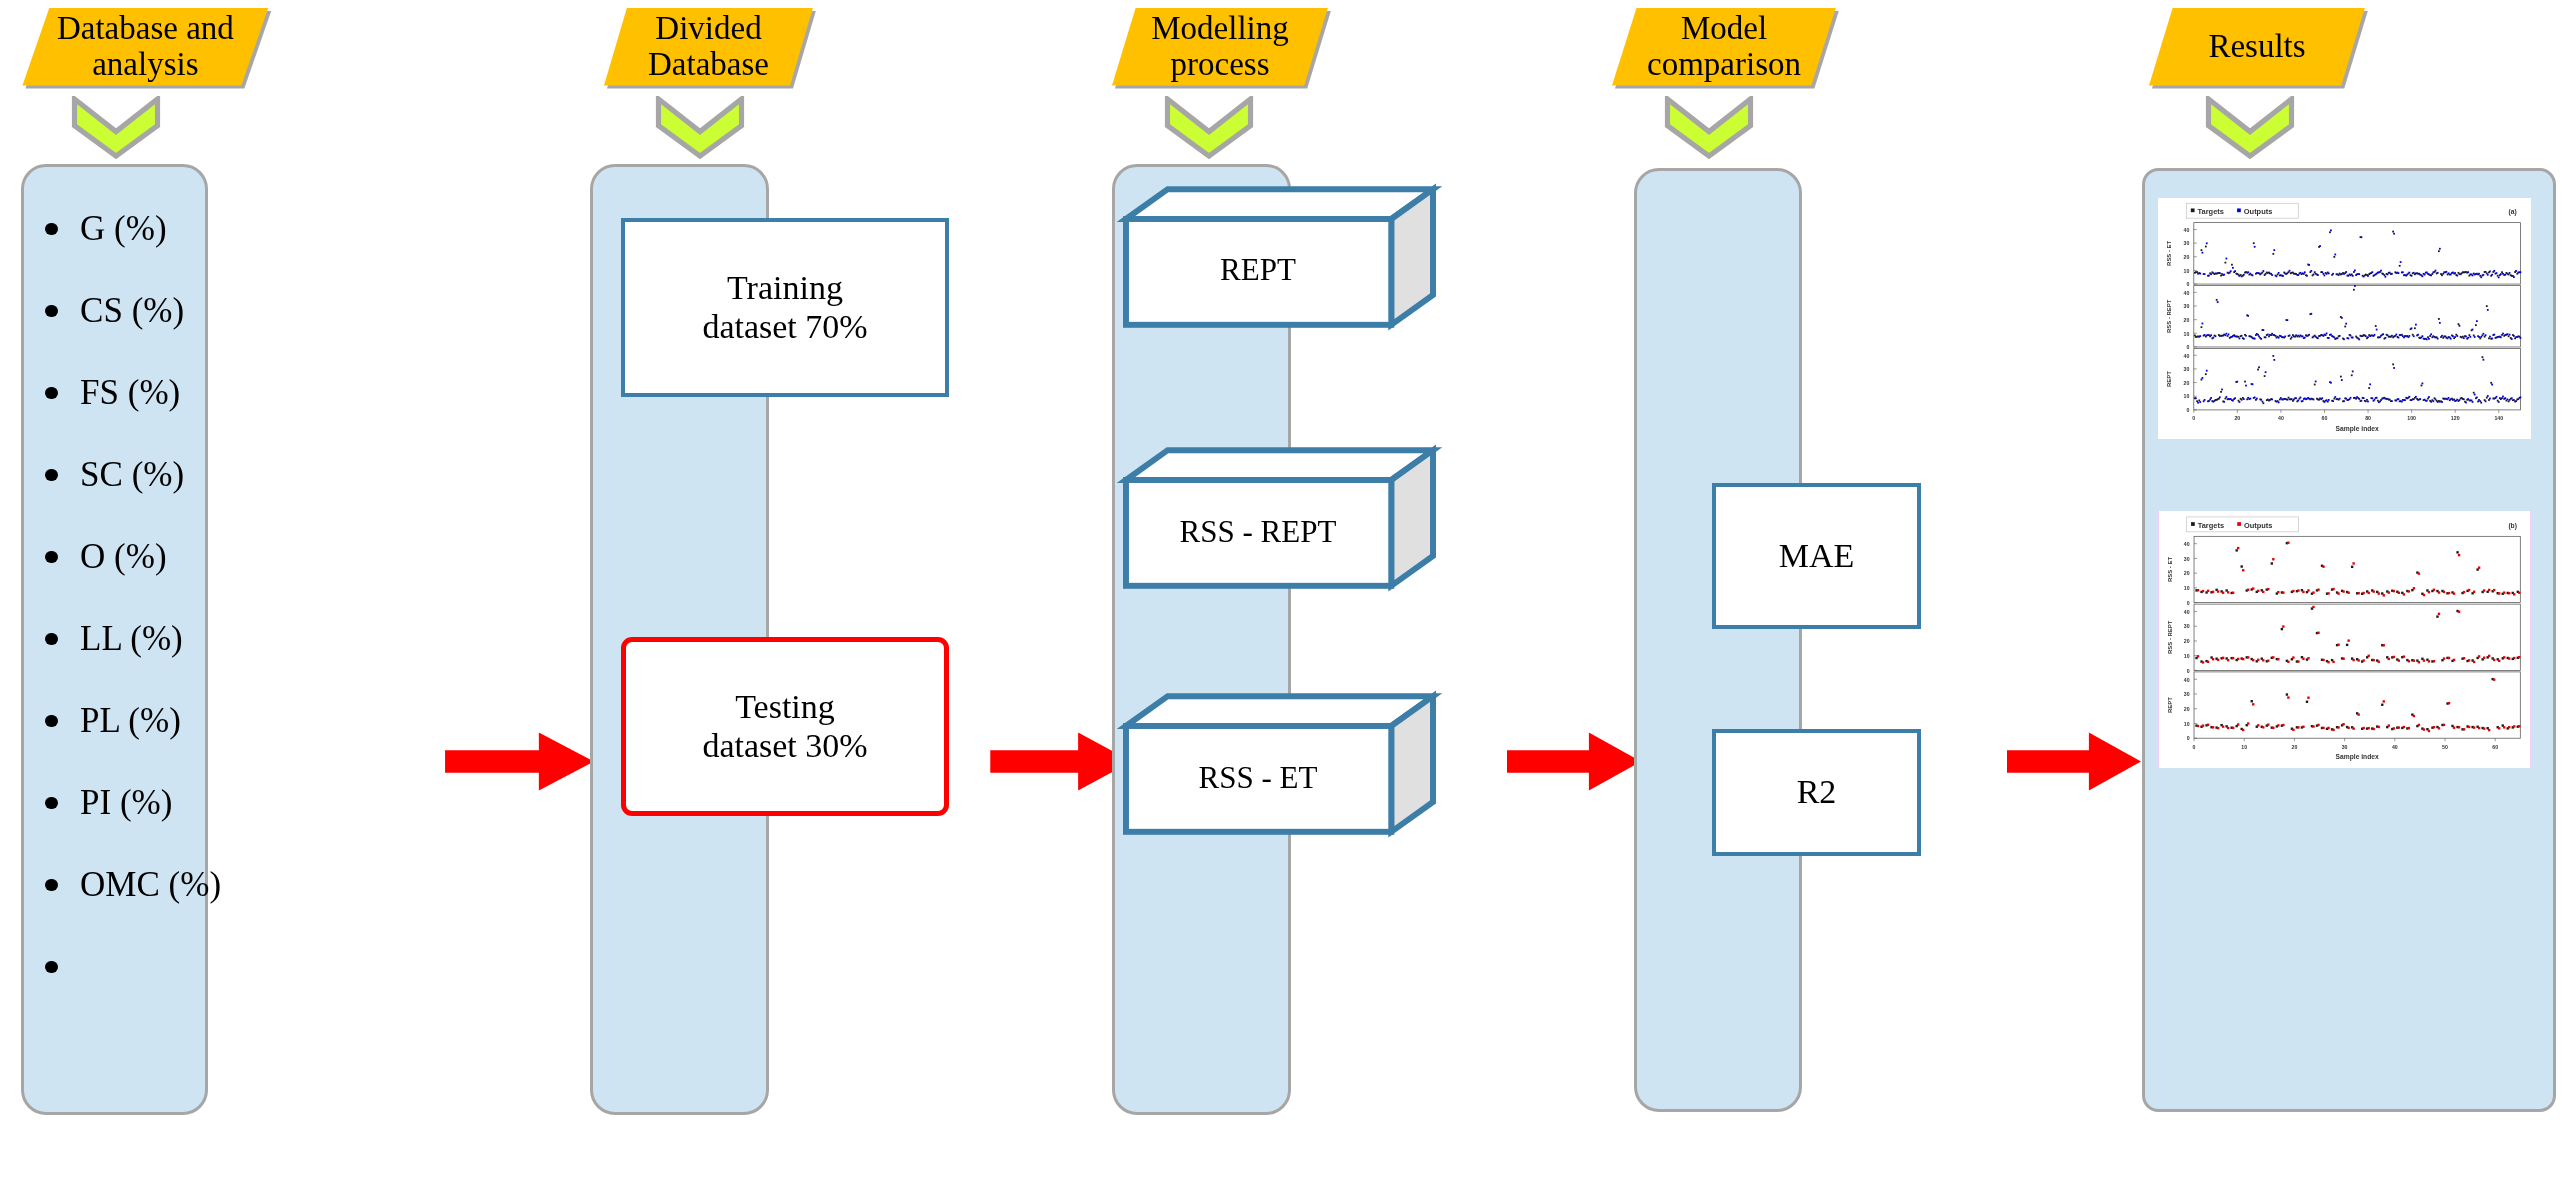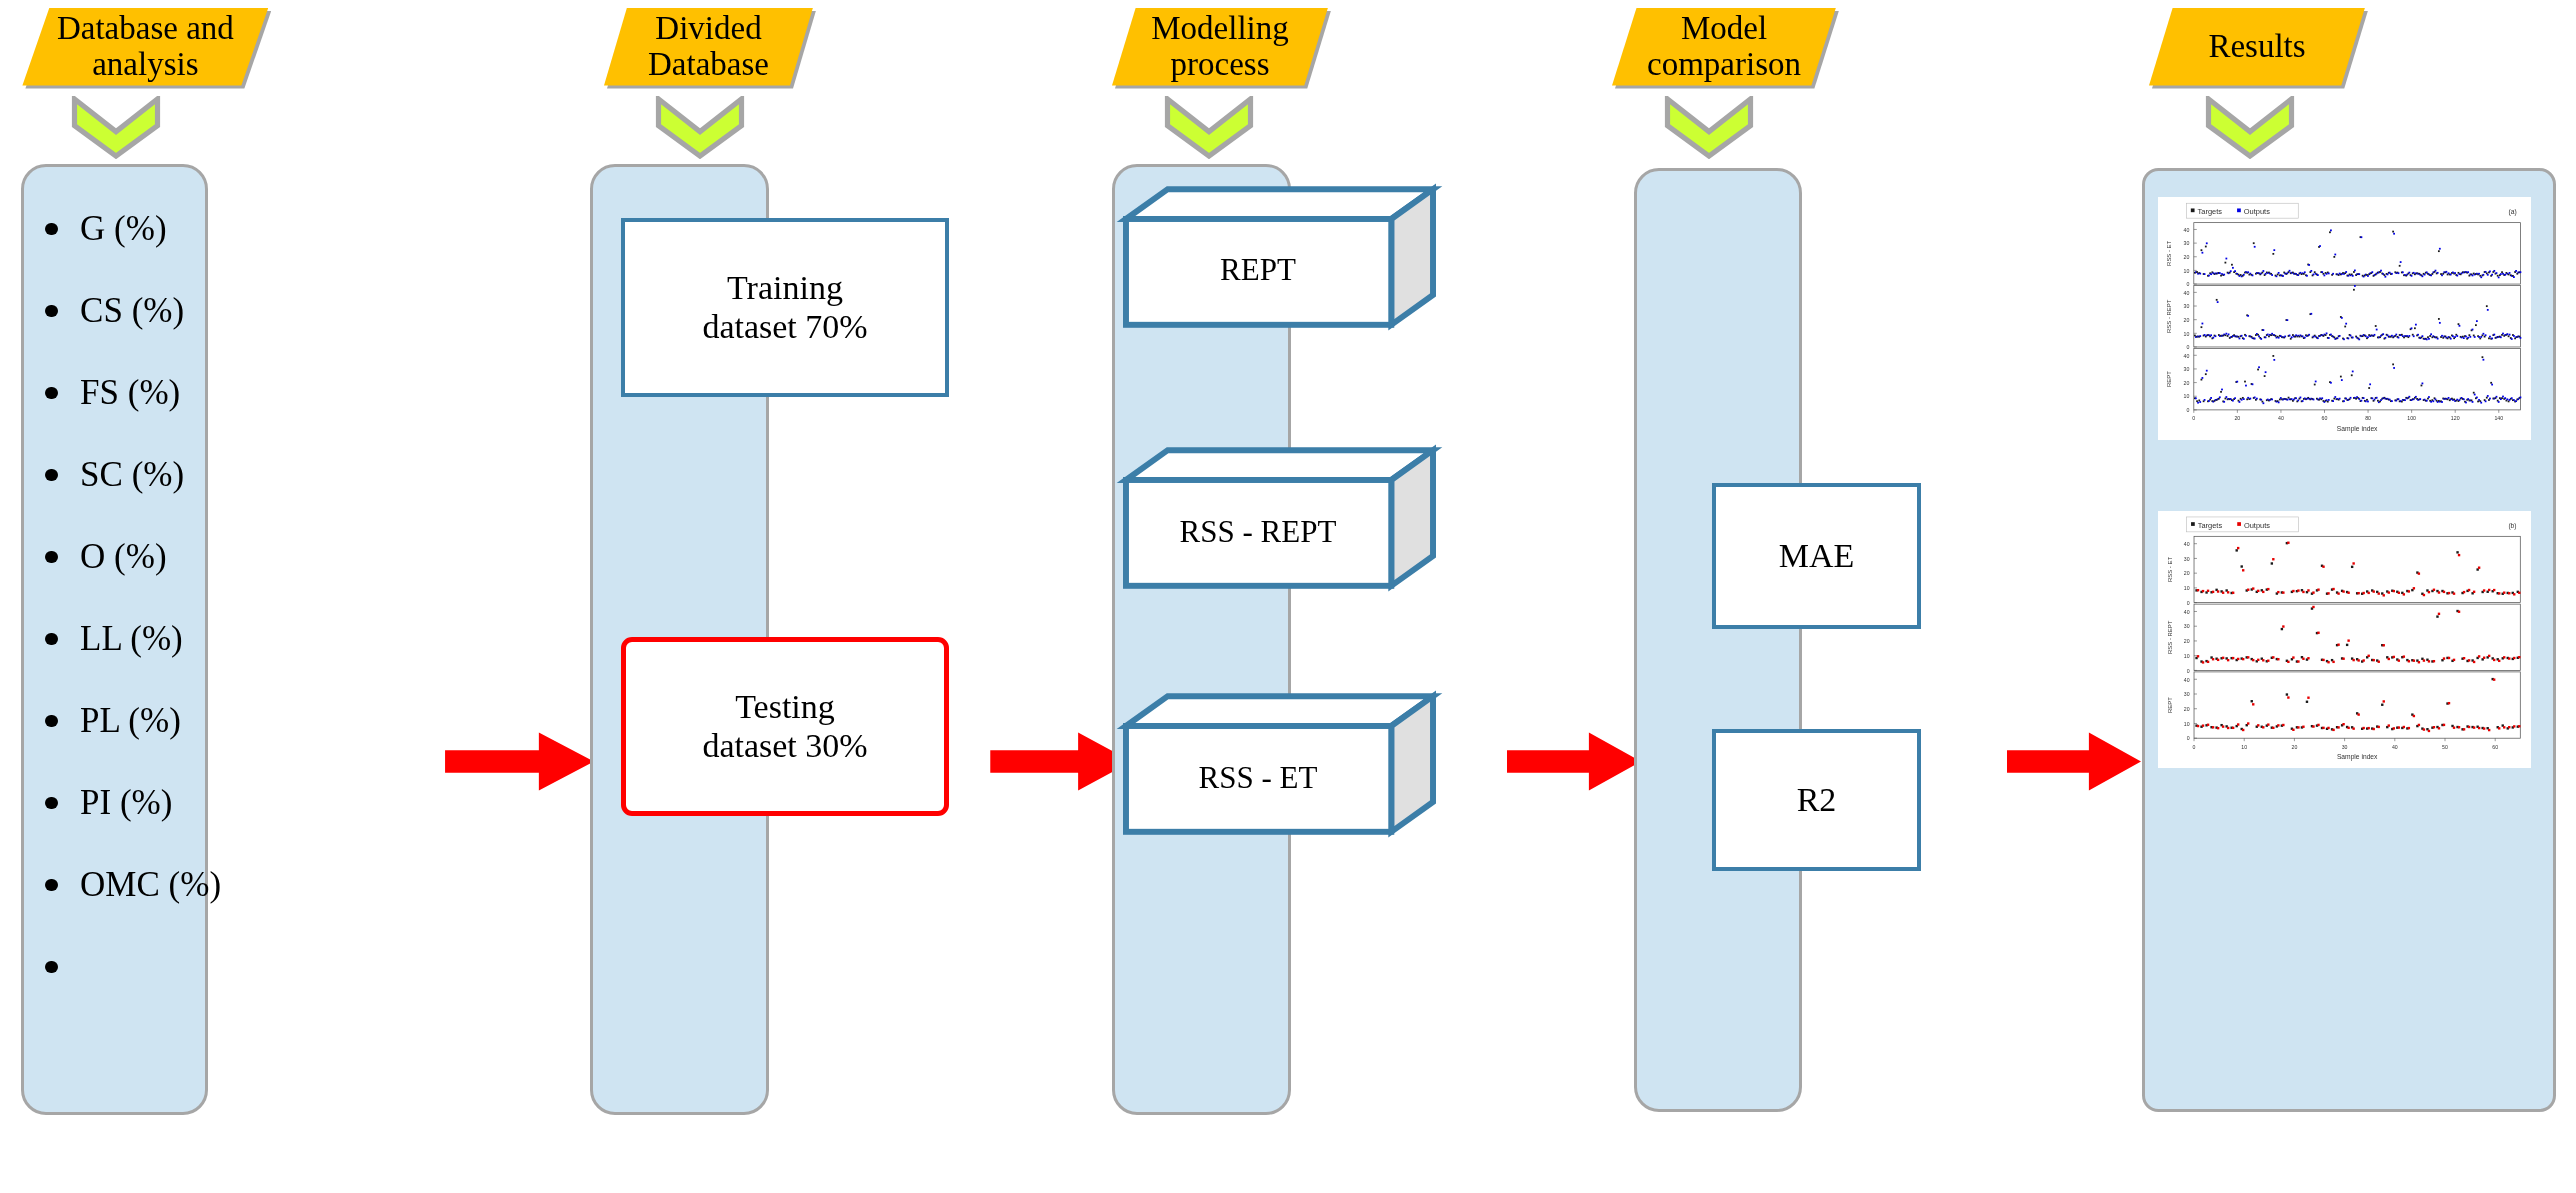--- a/index.html
+++ b/index.html
@@ -95,23 +95,24 @@
     pointer-events:none;
   }
 
   
   .rarrow{position:absolute;}
   .rarrow svg{display:block;}
 
   
   .chartcard{
     position:absolute;
-    background:#ffffff;
+    background:#d946ef;
     box-sizing:border-box;
     overflow:hidden;
+    font-weight:bold;
   }
   .chartcard svg{display:block;}
 </style>
 </head>
 <body>
 
 <div class="stage">
 
   <div class="hdr-wrap" style="left:22.4px;width:246px;">
     <div class="hdr">
@@ -267,21 +268,21 @@
   </div>
 
   <div class="chev" style="left:1664px;top:96px;width:90px;height:63px;">
     <svg width="90" height="63" viewBox="0 0 120 85">
       <polygon points="4,4 60,48 116,4 116,40 60,81 4,40" fill="#CCFF33" stroke="#A6A6A6" stroke-width="7" stroke-linejoin="miter"></polygon>
     </svg>
   </div>
 
   <div class="panel" style="left:1634px;top:168px;width:168px;height:944px;">
     <div class="wbox blue" style="left:75px;top:312px;width:209px;height:146px;font-size:34px;text-align:center;">MAE</div>
-    <div class="wbox blue" style="left:75px;top:558px;width:209px;height:142px;font-size:34px;">R2</div>
+    <div class="wbox blue" style="left:75px;top:558px;width:209px;height:127px;font-size:34px;">R2</div>
   </div>
 
   <div class="rarrow" style="left:2007px;top:728px;width:134px;height:67px;">
     <svg width="134" height="67" viewBox="0 0 180 90">
       <polygon points="0,30 110,30 110,6 180,45 110,84 110,60 0,60" fill="#FF0000"></polygon>
     </svg>
   </div>
 
   <div class="hdr-wrap" style="left:2149px;width:216px;">
     <div class="hdr">

